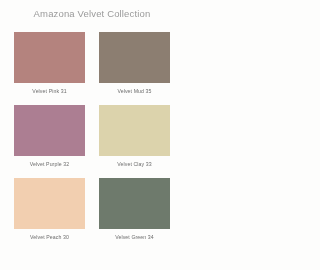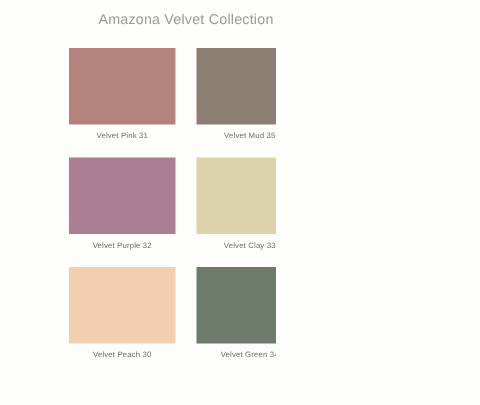--- a/index.html
+++ b/index.html
@@ -57,21 +57,21 @@
     font-weight: 400;
     color: #6d6d6d;
     letter-spacing: 0.1px;
     line-height: 7px;
     white-space: nowrap;
   }
 </style>
 </head>
 <body style="background: rgb(253, 253, 252);">
 
-<div class="page" style="background: rgb(253, 253, 252); margin-left: 32px;">
+<div class="page" style="background: rgb(253, 253, 252);">
 
   <h1 class="page-title" style="color: rgb(154, 154, 154);">Amazona Velvet Collection</h1>
 
   <div class="swatch-grid">
 
     <div class="swatch-cell">
       <div class="swatch-chip" style="background-color: rgb(180, 131, 126);"></div>
       <div class="swatch-label" style="color: rgb(109, 109, 109);">Velvet Pink 31</div>
     </div>
 

